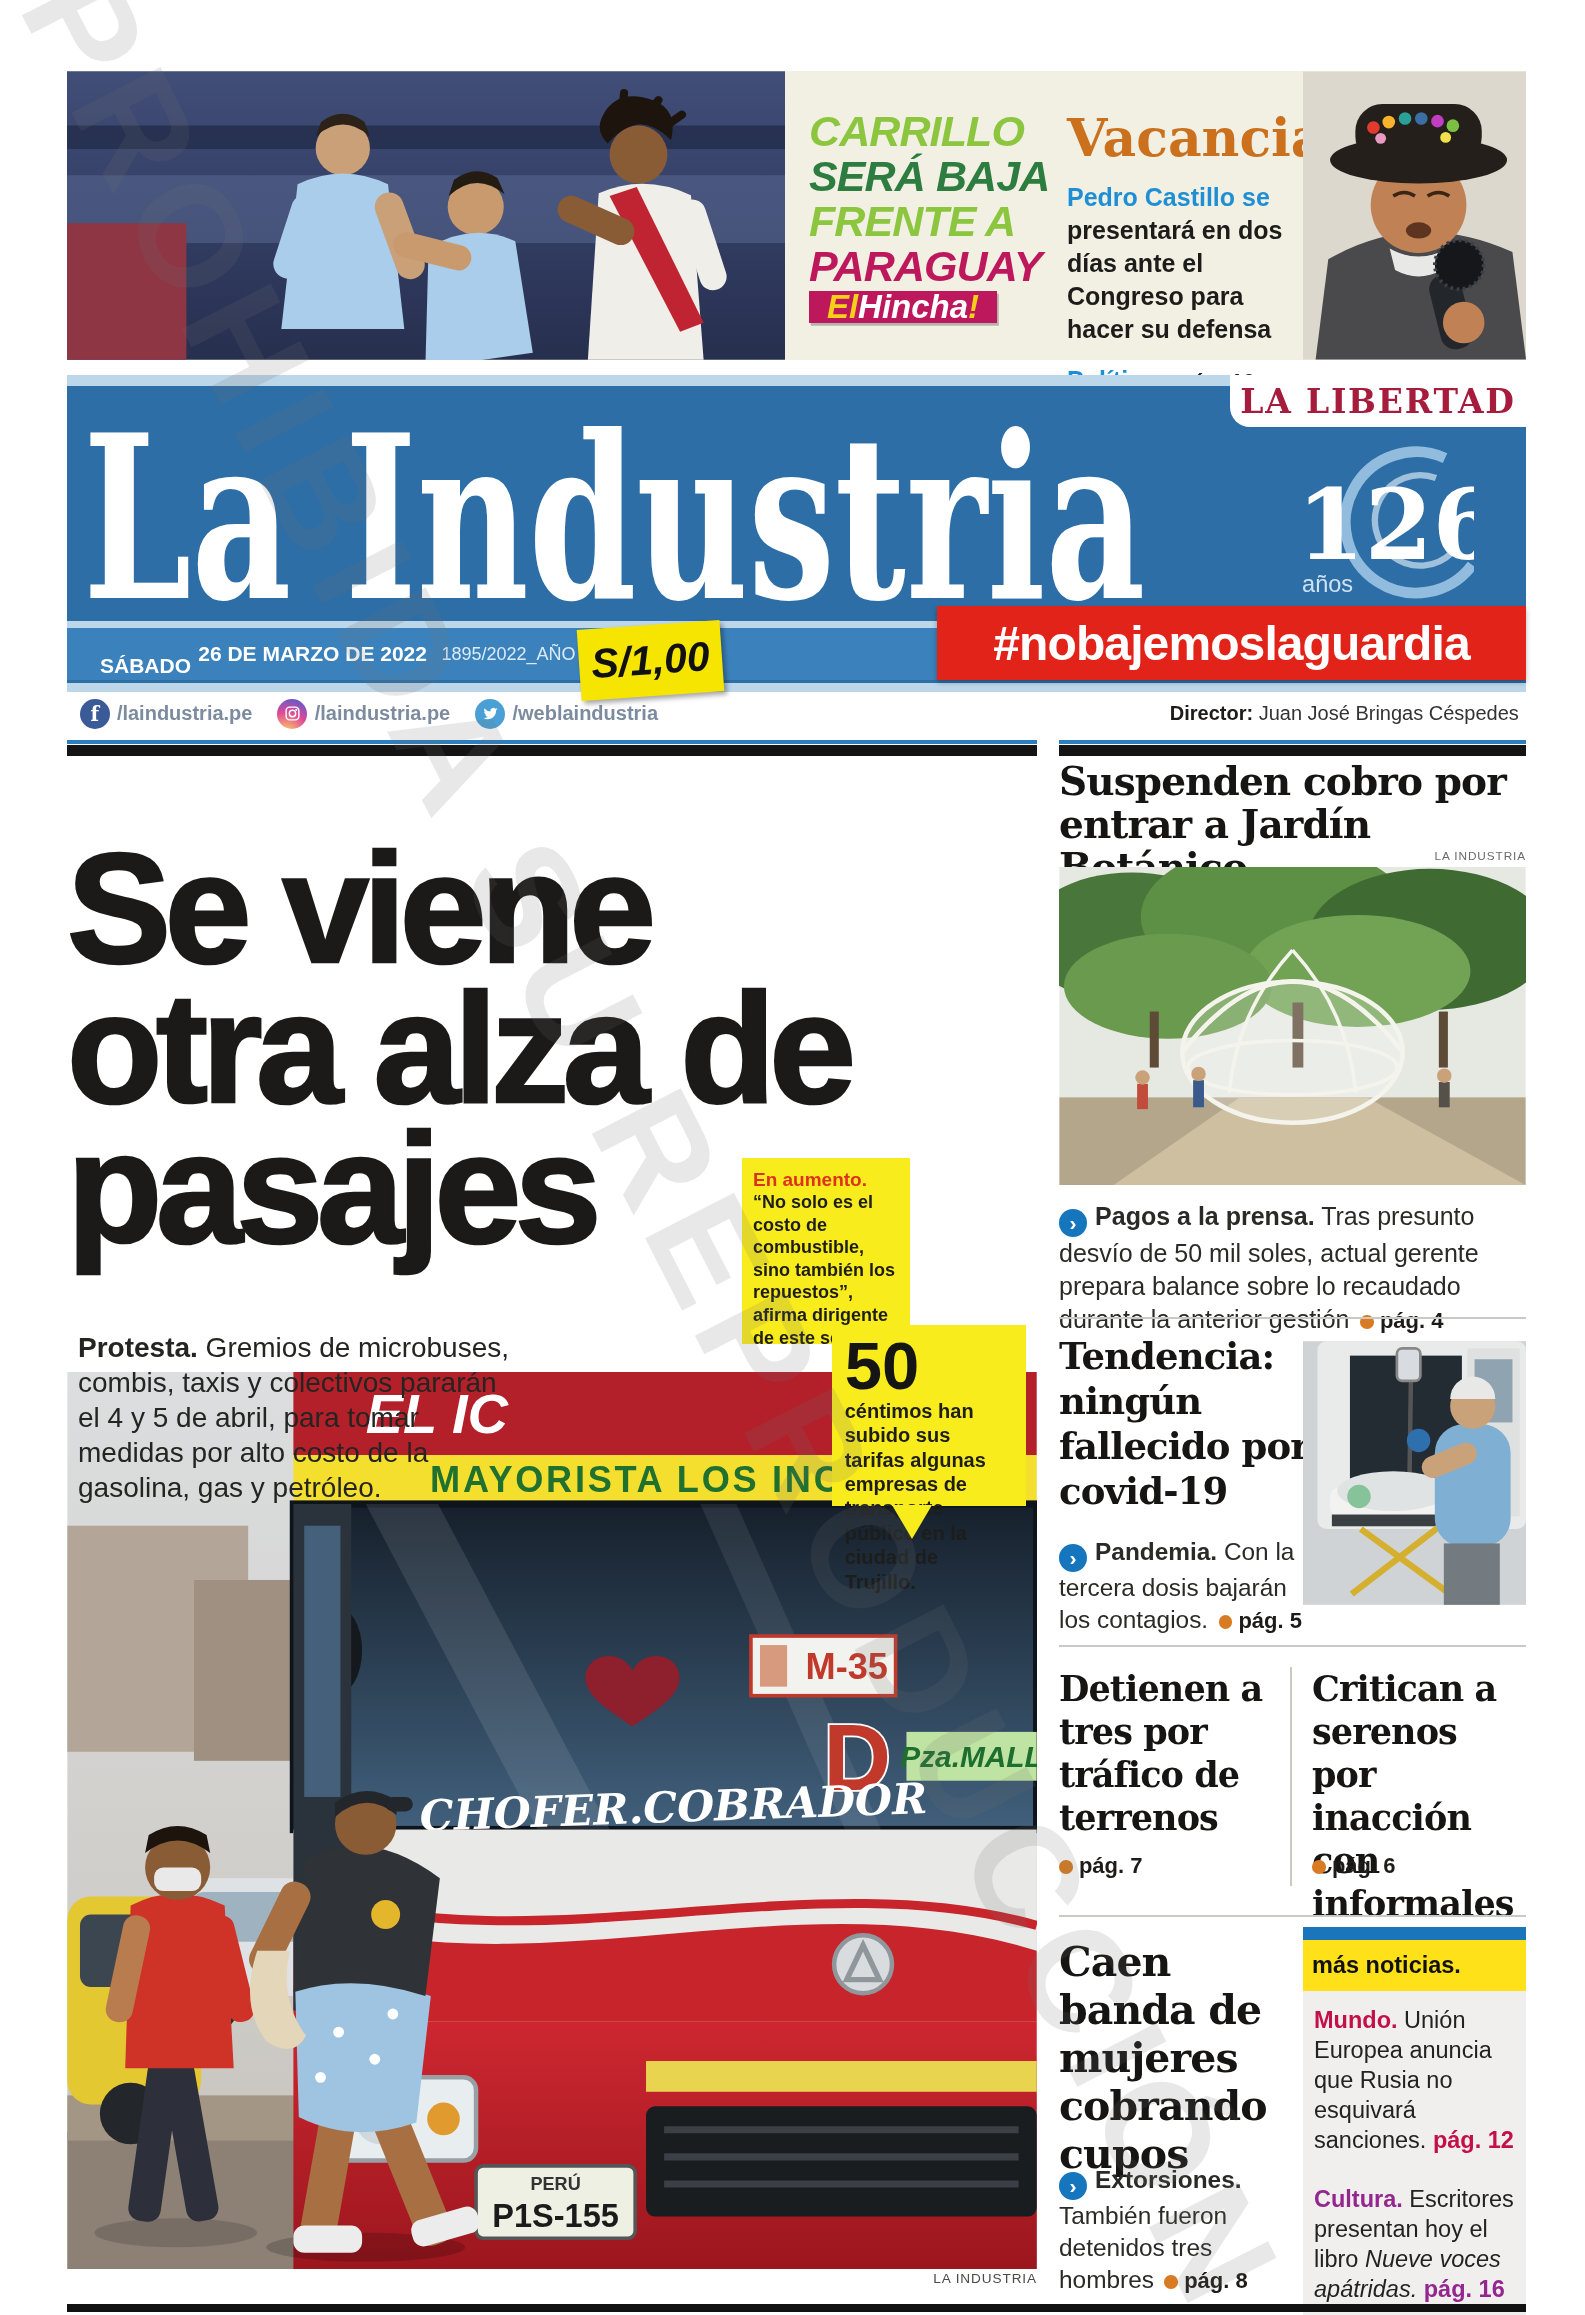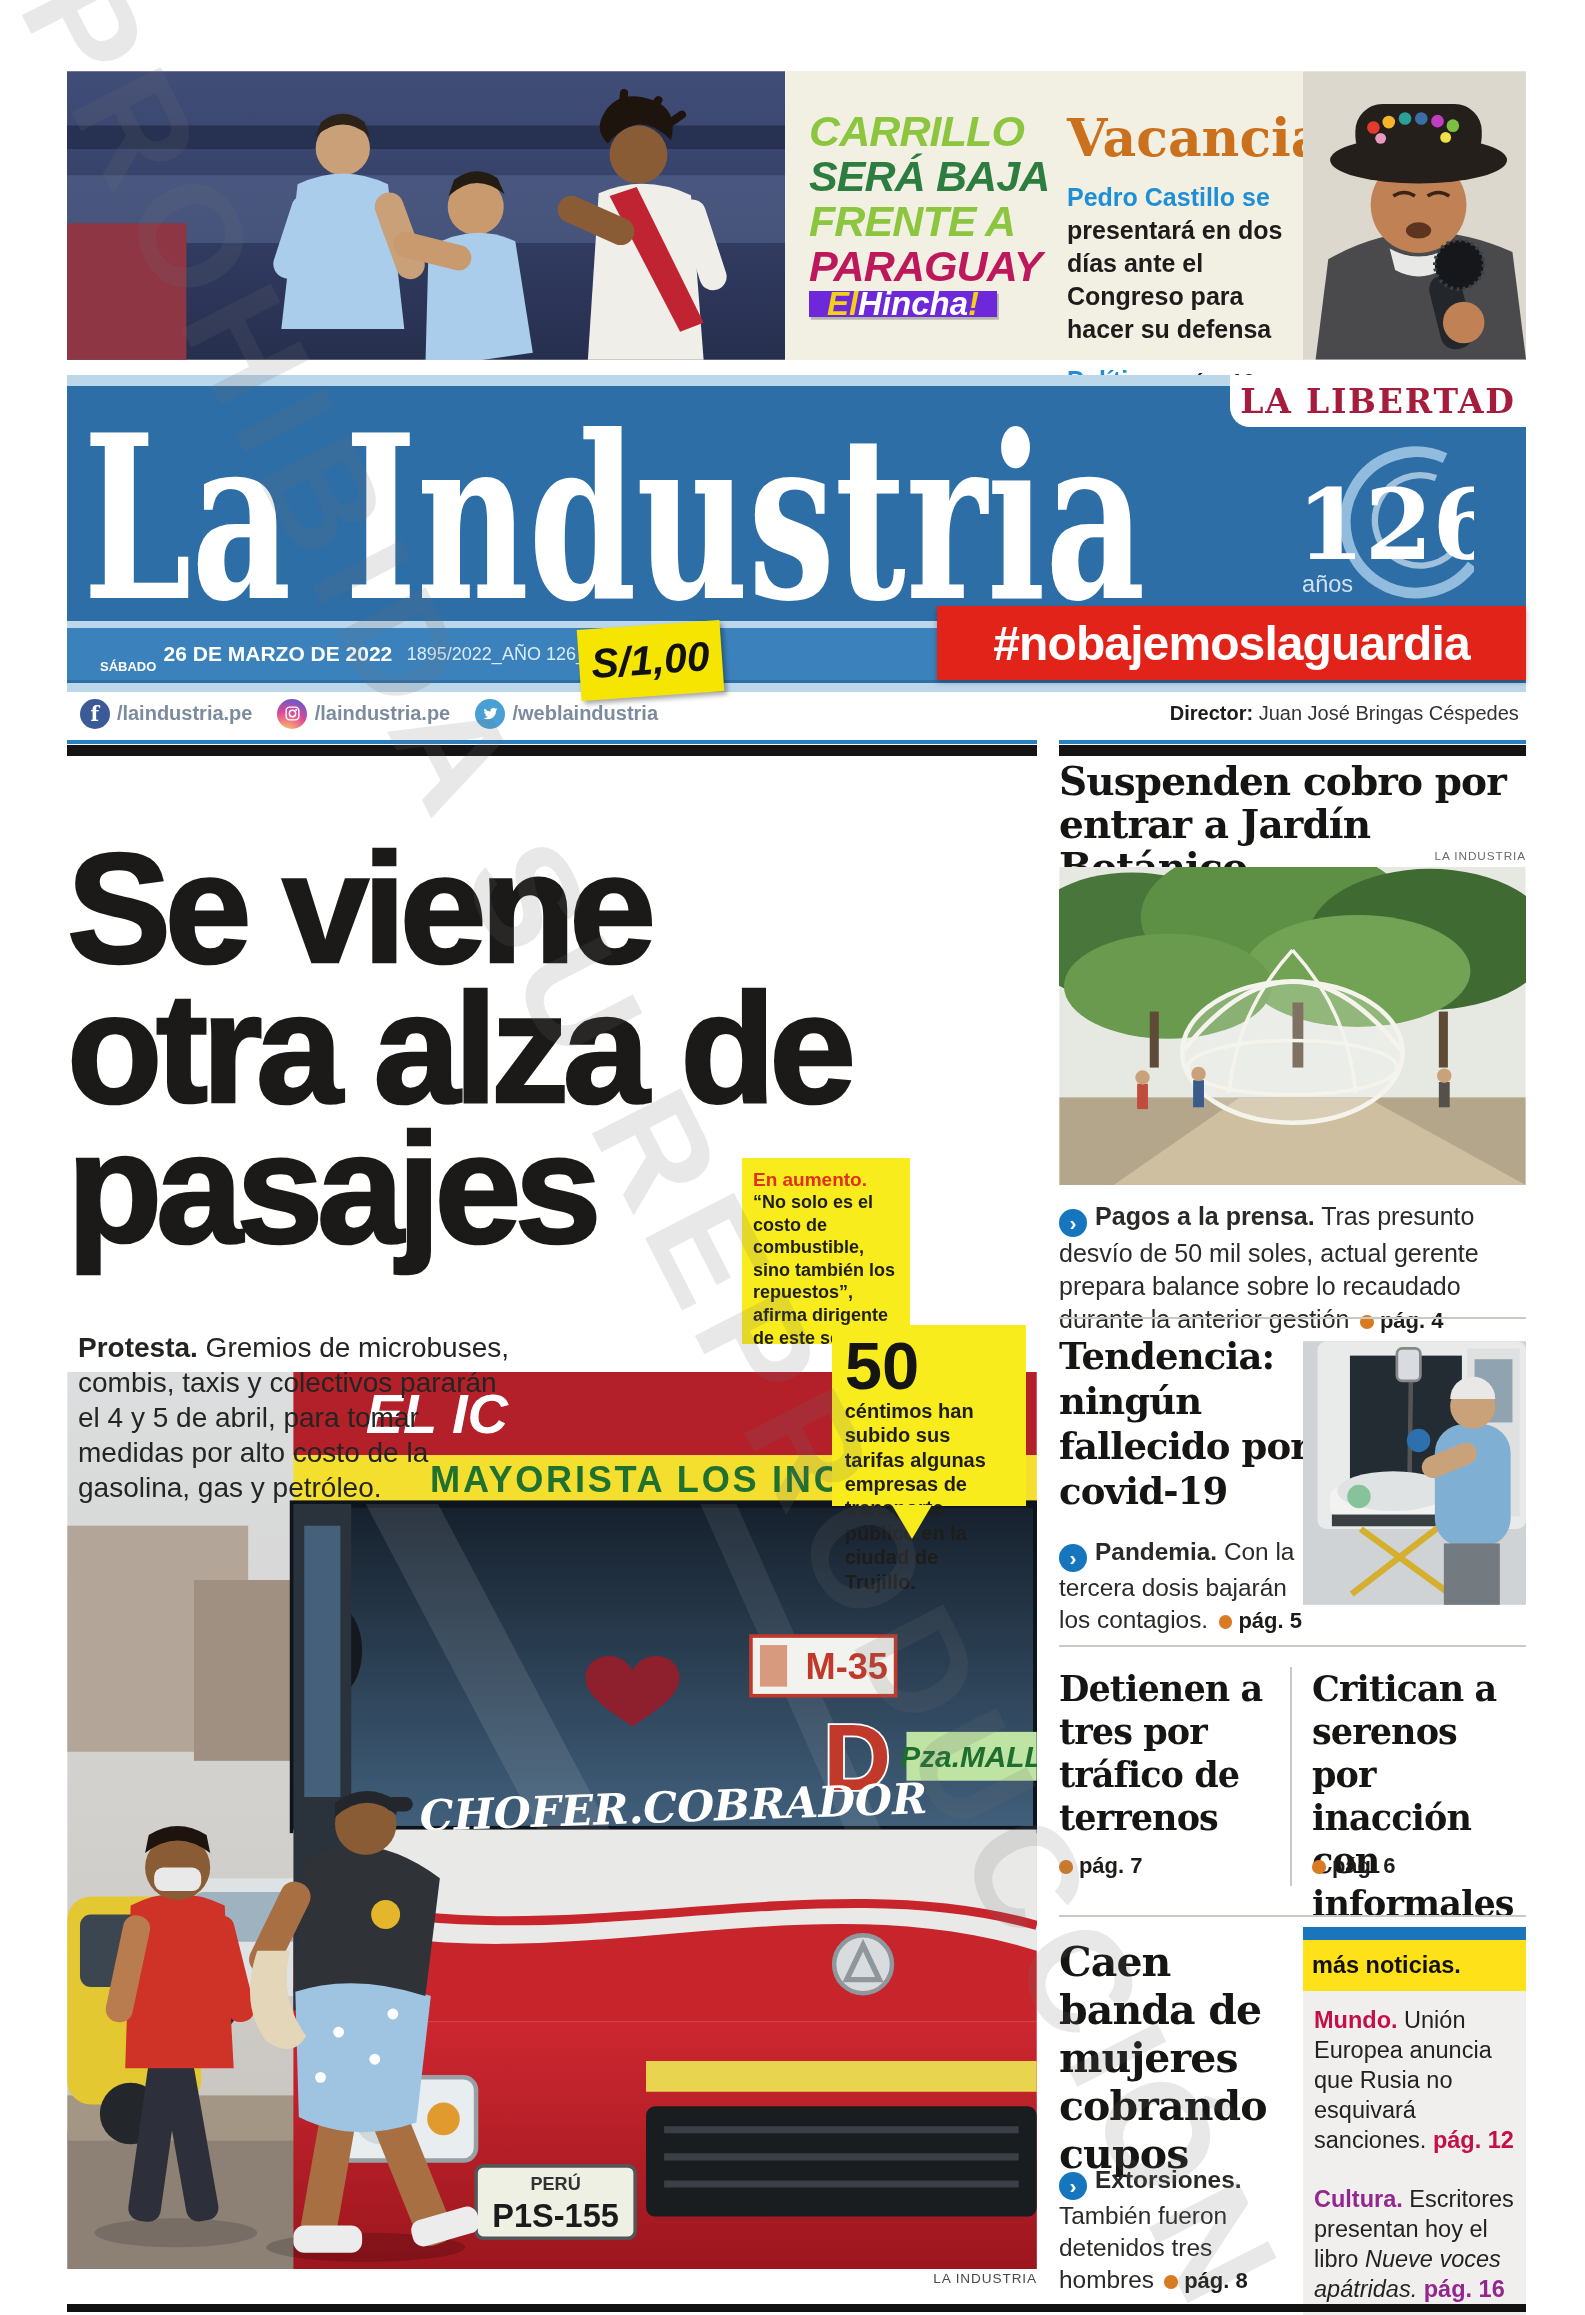--- a/index.html
+++ b/index.html
@@ -77,21 +77,21 @@
         </svg>
       </div>
 
       <div class="abs" style="left:742px;top:38px;width:271px;line-height:45px;font-size:43px;font-weight:900;font-style:italic;letter-spacing:-0.9px;">
         <div style="color:#8cc63f;">CARRILLO</div>
         <div style="color:#2c7d3f;">SERÁ BAJA</div>
         <div style="color:#8cc63f;">FRENTE A</div>
         <div style="color:#be185d;">PARAGUAY</div>
       </div>
 
-      <div class="abs" style="left:742px;top:220px;width:188px;height:26px;background:#6d28d9;display:flex;align-items:center;justify-content:center;
+      <div class="abs" style="left:742px;top:220px;width:188px;height:32px;background:#be185d;display:flex;align-items:center;justify-content:center;
                   font-style:italic;font-weight:900;font-size:33px;box-shadow:1.8px 2.7px 0 rgba(0,0,0,0.25);">
         <span style="color:#f4d019;">El</span>
         <span style="color:#ffffff;">Hincha</span>
         <span style="color:#f4d019;">!</span>
       </div>
 
       <div class="abs" style="left:1000px;top:36px;width:246px;">
         <div class="serif" style="font-size:52px;font-weight:700;color:#cb701d;">Vacancia</div>
         <div style="margin-top:12.7px;font-size:25px;line-height:33px;font-weight:700;color:#1d1c1a;">
           <span style="color:#1e8fd5;">Pedro Castillo se</span>
@@ -148,21 +148,21 @@
         <svg width="190" height="181" viewBox="0 0 210 200">
           <path d="M178 30 a78 78 0 1 0 30 118" fill="none" stroke="#9cc4e4" stroke-width="12" opacity="0.9"></path>
           <path d="M168 52 a50 50 0 1 0 18 82" fill="none" stroke="#bcd6ea" stroke-width="7" opacity="0.8"></path>
           <text x="14" y="142" font-family="DejaVu Serif, serif" font-weight="bold" font-size="108" fill="#ffffff">126</text>
           <text x="20" y="178" font-family="Liberation Sans, sans-serif" font-size="26" fill="#cfe2f2">años</text>
         </svg>
       </div>
 
       <div class="abs" style="left:0;top:246px;width:1459px;height:7.2px;background:#bcd6ea;"></div>
       <div class="abs" style="left:0;top:253px;width:1459px;height:52px;background:#3b82bd;display:flex;align-items:center;">
-        <span style="margin-left:33px;font-size:13px;font-weight:900;color:#fff;margin-top:24px;">SÁBADO</span>
+        <span style="margin-left:33px;font-size:21px;font-weight:900;color:#fff;margin-top:24px;">SÁBADO</span>
         <span style="margin-left:7.2px;font-size:21px;font-weight:700;color:#fff;">26 DE MARZO DE 2022</span>
         <span style="margin-left:14.5px;font-size:18px;color:#dcebf7;">1895/2022_AÑO 126_N.º 45870</span>
       </div>
       <div class="abs" style="left:0;top:308px;width:1459px;height:9px;background:#bcd6ea;"></div>
     </div>
 
     <div class="abs" style="left:512px;top:621px;width:143px;height:71px;background:#f6e500;transform:rotate(-4deg);
                 display:flex;align-items:center;justify-content:center;box-shadow:2.7px 3.6px 5.4px rgba(0,0,0,0.35);z-index:5;">
       <span style="font-size:41px;font-weight:900;font-style:italic;color:#111;">S/1,00</span>
     </div>

